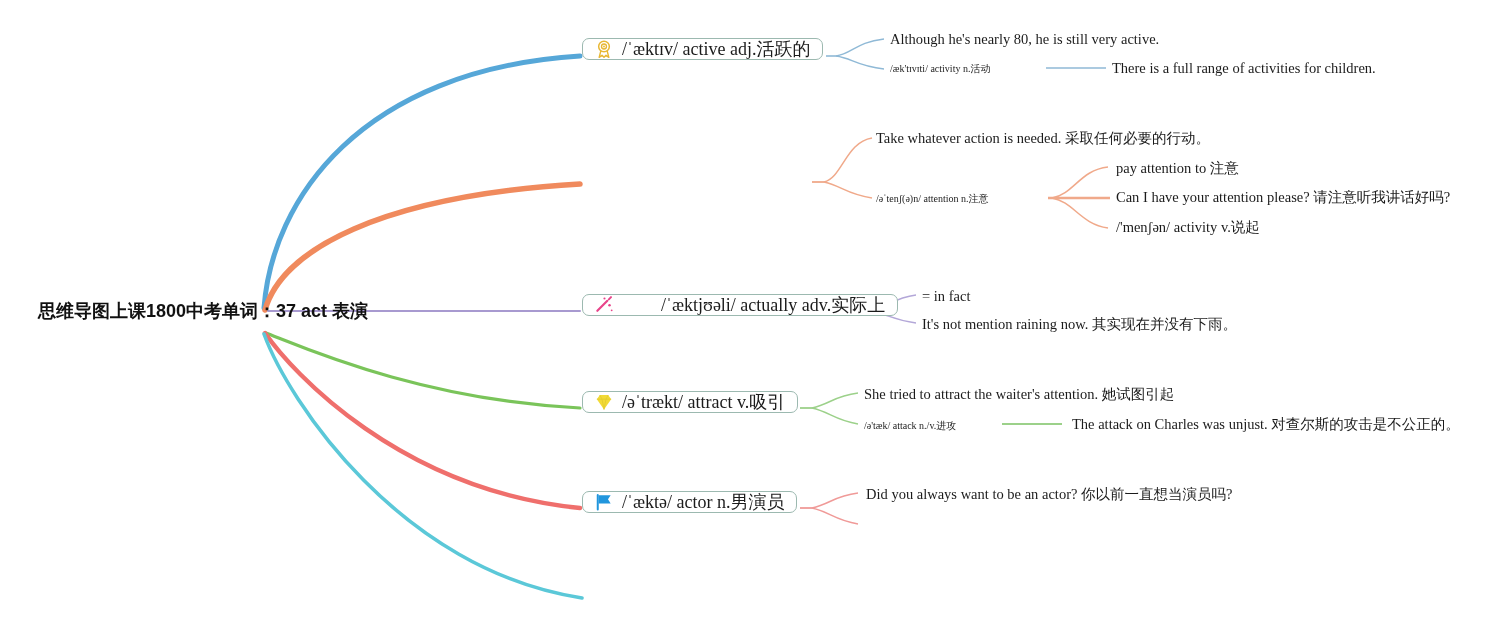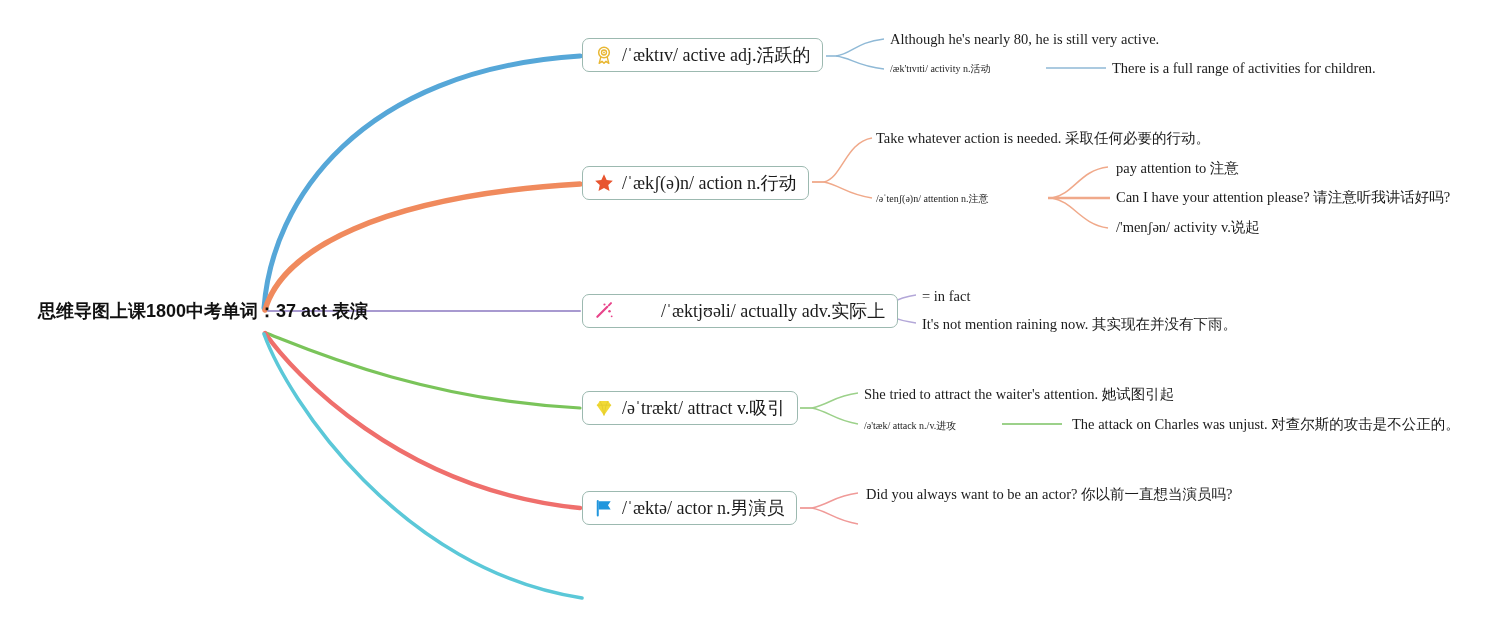--- a/index.html
+++ b/index.html
@@ -46,21 +46,21 @@
   
   .node {
     position: absolute;
     box-sizing: border-box;
     border: 1.3px solid #9cb9b0;
     border-radius: 7px;
     background: #ffffff;
     display: flex;
     align-items: center;
     padding: 0 12px 0 10px;
-    height: 34px;
+    height: 22px;
     white-space: nowrap;
   }
   .node .ico {
     display: inline-flex;
     align-items: center;
     justify-content: center;
     width: 22px;
     height: 22px;
     margin-right: 7px;
     flex: 0 0 auto;
@@ -133,28 +133,20 @@
       <svg width="20" height="20" viewBox="0 0 24 24">
         <circle cx="12" cy="9" r="6.4" fill="none" stroke="#e8b733" stroke-width="1.8"></circle>
         <circle cx="12" cy="9" r="3" fill="none" stroke="#e8b733" stroke-width="1.6"></circle>
         <circle cx="12" cy="9" r="1.1" fill="#e8b733"></circle>
         <path d="M8.2,14.2 L6.2,22 L9.6,19.6 L12,22 L14.4,19.6 L17.8,22 L15.8,14.2" fill="none" stroke="#e8b733" stroke-width="1.7" stroke-linejoin="round"></path>
       </svg>
     </span>
     <span class="label">/ˈæktɪv/ active adj.活跃的</span>
   </div>
 
-  <div class="node" style="left:582px; top:166px;">
-    <span class="ico">
-      <svg width="20" height="20" viewBox="0 0 24 24">
-        <path d="M12,1.6 L15.2,8.5 L22.6,9.3 L17.1,14.3 L18.6,21.6 L12,17.9 L5.4,21.6 L6.9,14.3 L1.4,9.3 L8.8,8.5 Z" fill="#e8552f"></path>
-      </svg>
-    </span>
-    <span class="label">/ˈækʃ(ə)n/ action n.行动</span>
-  </div>
 
   <div class="node" style="left:582px; top:294px;gap:39px;">
     <span class="ico">
       <svg width="20" height="20" viewBox="0 0 24 24">
         <path d="M4,19 L16,7" stroke="#e8448a" stroke-width="2.6" stroke-linecap="round" fill="none"></path>
         <path d="M17.8,5.2 L20.4,2.6" stroke="#e8448a" stroke-width="2.4" stroke-linecap="round" fill="none"></path>
         <circle cx="18.6" cy="12.4" r="1.5" fill="#e8448a"></circle>
         <circle cx="12.6" cy="4.2" r="1.3" fill="#e8448a"></circle>
         <circle cx="21.2" cy="18.4" r="1.1" fill="#e8448a"></circle>
       </svg>

